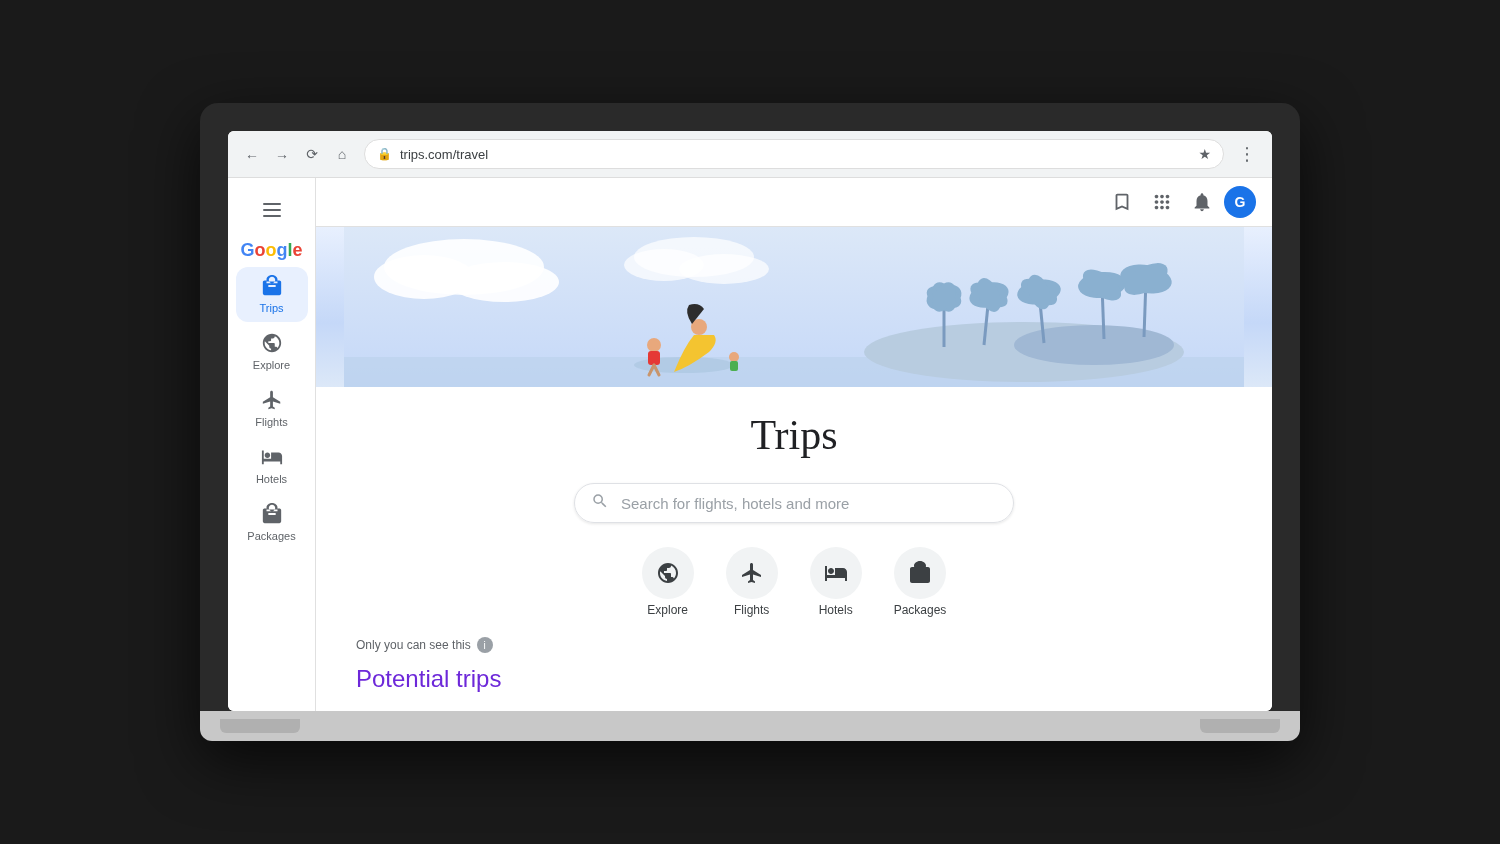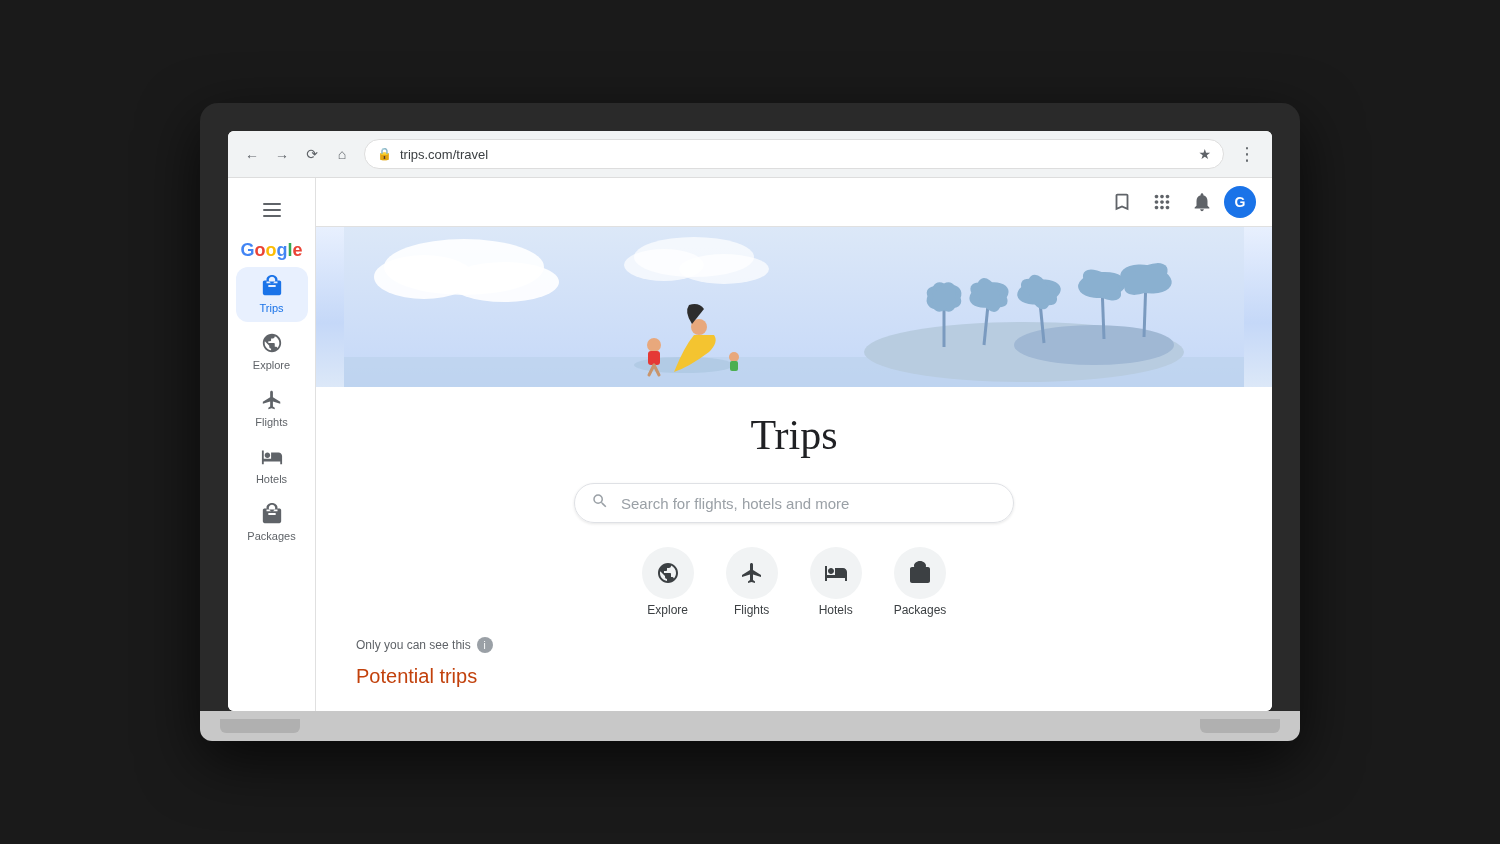--- a/index.html
+++ b/index.html
@@ -296,23 +296,23 @@
       cursor: pointer;
       flex-shrink: 0;
     }
 
     
     .potential-trips {
       padding: 4px 40px 8px;
     }
 
     .potential-trips-title {
-      font-size: 20px;
+      font-size: 24px;
       font-weight: 500;
-      color: #c2410c;
+      color: #6d28d9;
     }
 
     
     .hero-svg {
       width: 100%;
       height: 100%;
     }
   </style>
 </head>
 <body>

